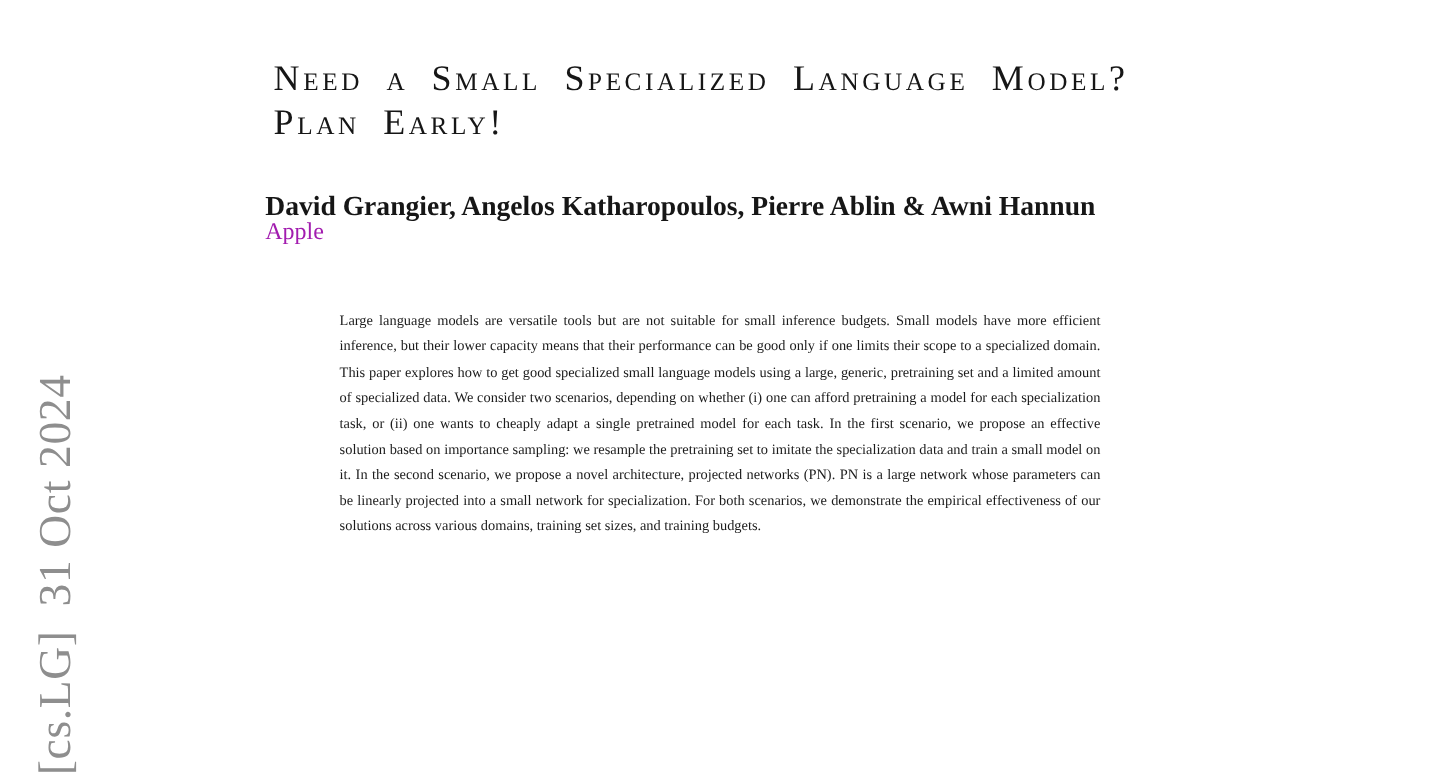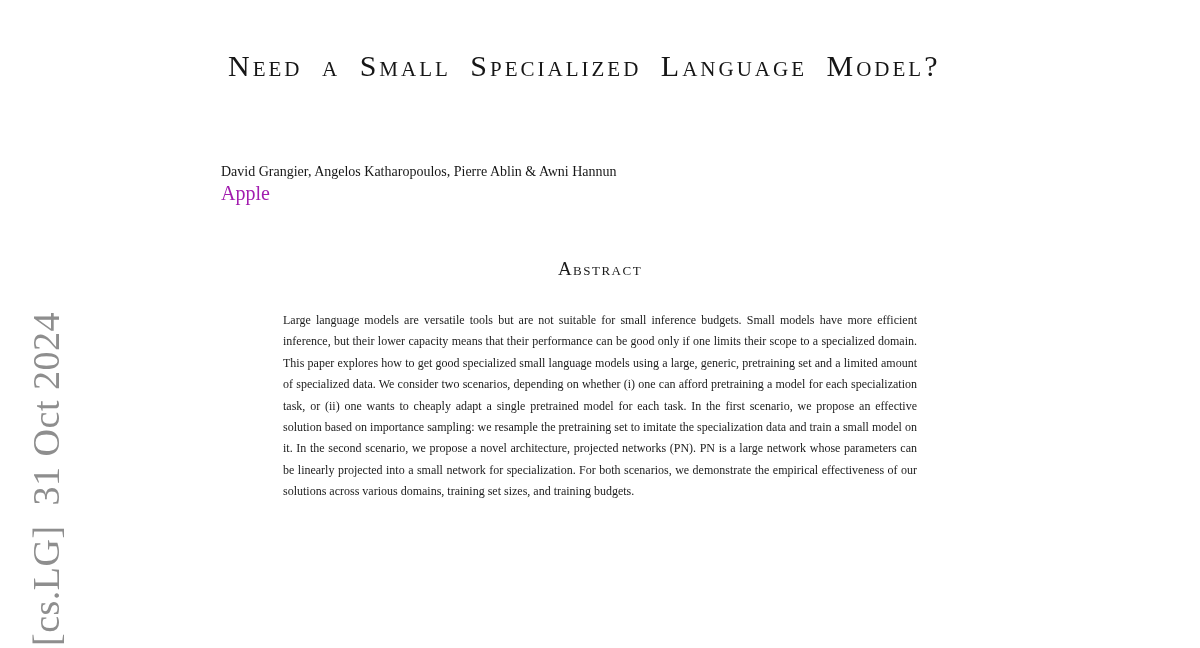--- a/index.html
+++ b/index.html
@@ -48,23 +48,23 @@
   }
 
   
   .authors-block {
     position: absolute;
     left: 221px;
     top: 161px;
     width: 760px;
   }
   .authors-line {
-    font-size: 14px;
+    font-size: 23px;
     line-height: 21.5px;
-    font-weight: 400;
+    font-weight: 700;
     color: #161616;
   }
   .affiliation-line {
     font-size: 20px;
     line-height: 21.5px;
     font-weight: 400;
     color: #a21caf;
   }
 
   
@@ -93,25 +93,25 @@
 </style>
 </head>
 <body>
 
 <div class="page">
 
   <div class="arxiv-stamp">[cs.LG]  31 Oct 2024</div>
 
   <div class="title-block">
     <div class="title-line">Need a Small Specialized Language Model?</div>
+    <div class="title-line">Plan Early!</div>
   </div>
 
   <div class="authors-block">
     <div class="authors-line">David Grangier, Angelos Katharopoulos, Pierre Ablin &amp; Awni Hannun</div>
     <div class="affiliation-line">Apple</div>
   </div>
 
   <div class="abstract-column">
-    <div class="abstract-heading">Abstract</div>
     <div class="abstract-body">Large language models are versatile tools but are not suitable for small inference budgets. Small models have more efficient inference, but their lower capacity means that their performance can be good only if one limits their scope to a specialized domain. This paper explores how to get good specialized small language models using a large, generic, pretraining set and a limited amount of specialized data. We consider two scenarios, depending on whether (i) one can afford pretraining a model for each specialization task, or (ii) one wants to cheaply adapt a single pretrained model for each task. In the first scenario, we propose an effective solution based on importance sampling: we resample the pretraining set to imitate the specialization data and train a small model on it. In the second scenario, we propose a novel architecture, projected networks (PN). PN is a large network whose parameters can be linearly projected into a small network for specialization. For both scenarios, we demonstrate the empirical effectiveness of our solutions across various domains, training set sizes, and training budgets.</div>
   </div>
 
 </div>
 
 </body></html>

